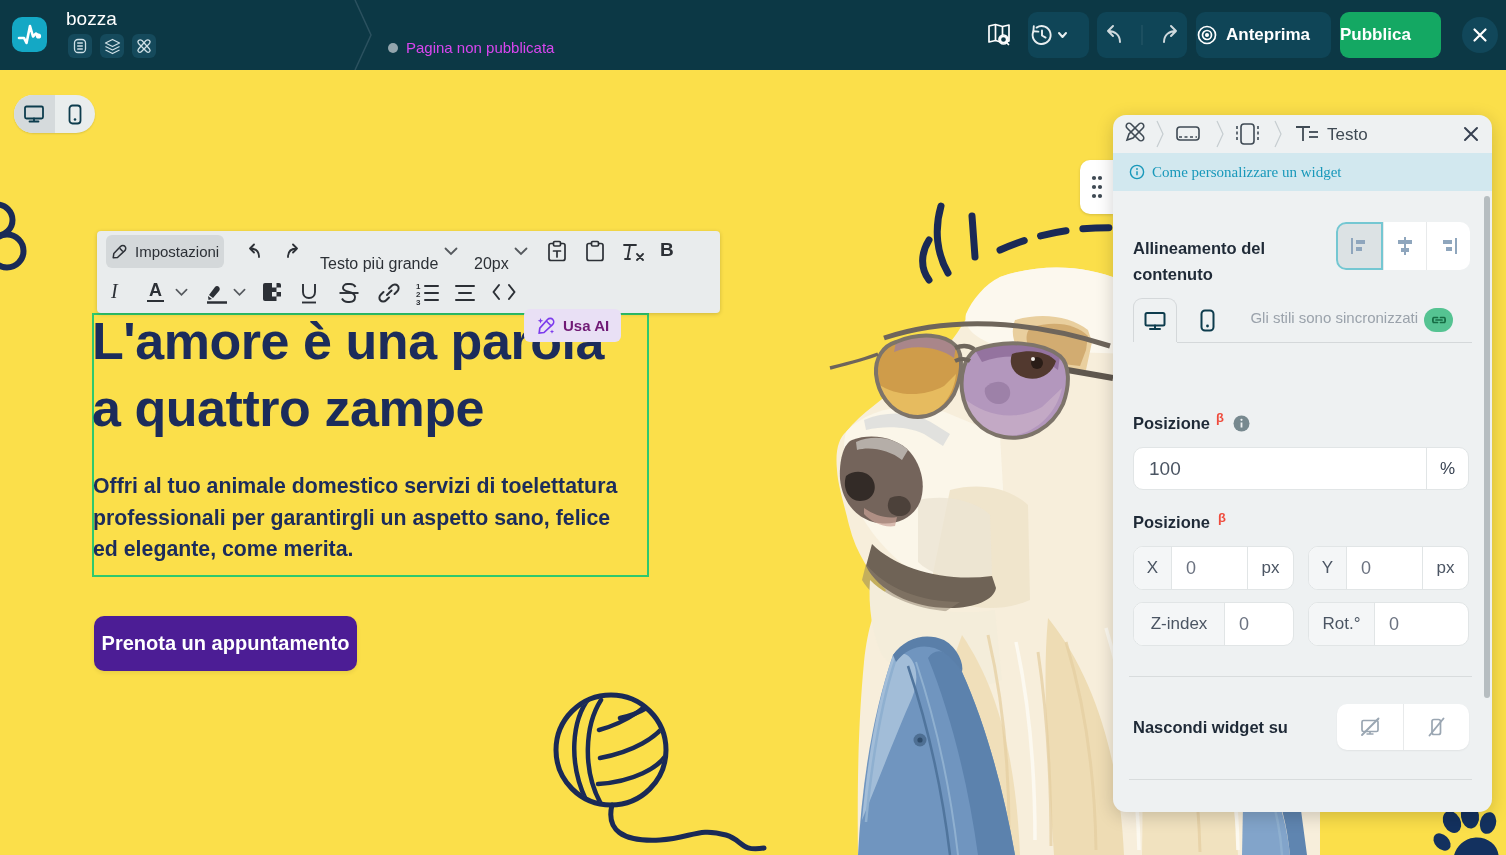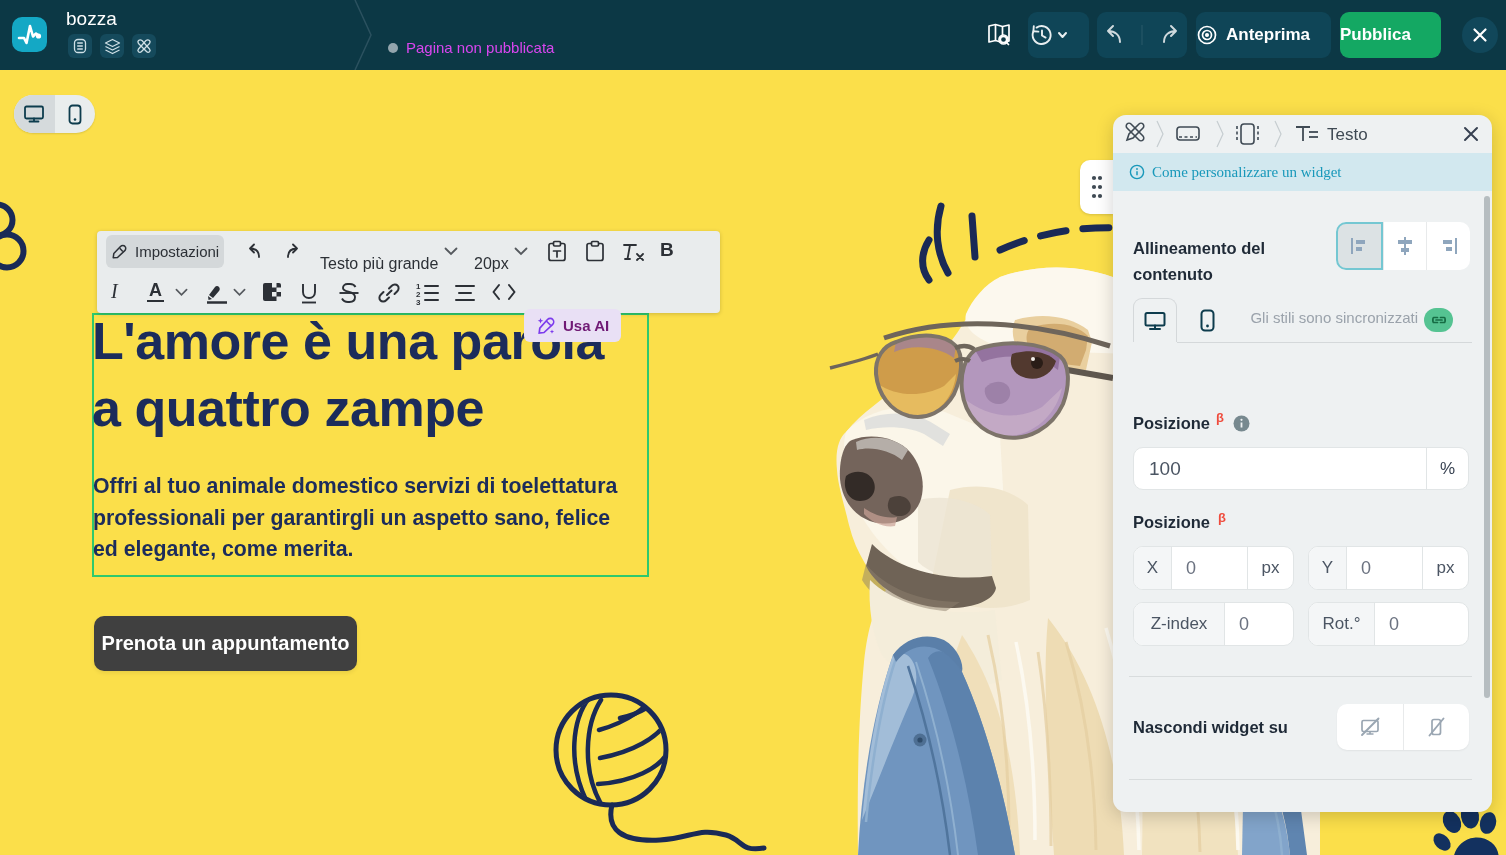--- a/index.html
+++ b/index.html
@@ -20,21 +20,21 @@
   #btn-x { position:absolute; left:1462px; top:17px; width:36px; height:36px; border-radius:50%; background:#11475a; display:flex; align-items:center; justify-content:center; }
   
   #canvas { position:absolute; left:0; top:70px; width:1506px; height:785px; background:#fbdf4a; overflow:hidden; }
   #devtoggle { position:absolute; left:14px; top:25px; width:81px; height:38px; border-radius:19px; background:#e9eded; display:flex; overflow:hidden; box-shadow:0 1px 2px rgba(0,0,0,.12); }
   #devtoggle .seg { flex:1; display:flex; align-items:center; justify-content:center; }
   #devtoggle .seg.sel { background:#d5dadc; }
   
   #widget { position:absolute; left:92px; top:243px; width:557px; height:264px; border:2px solid #2fc96d; }
   #h1 { position:absolute; left:92px; top:238px; width:600px; color:#1c2c5b; font-size:52px; font-weight:700; line-height:67px; letter-spacing:-0.45px; }
   #para { position:absolute; left:93px; top:401px; width:600px; color:#1c2c5b; font-size:21.3px; font-weight:700; line-height:31.5px; }
-  #ctabtn { position:absolute; left:94px; top:546px; width:263px; height:55px; background:#404040; border-radius:10px; color:#fff; font-size:20px; font-weight:700; display:flex; align-items:center; justify-content:center; box-shadow:0 2px 4px rgba(0,0,0,.08); }
+  #ctabtn { position:absolute; left:94px; top:546px; width:263px; height:55px; background:#4c1d95; border-radius:10px; color:#fff; font-size:20px; font-weight:700; display:flex; align-items:center; justify-content:center; box-shadow:0 2px 4px rgba(0,0,0,.08); }
   
   #toolbar { position:absolute; left:97px; top:161px; width:623px; height:82px; background:#e9eced; border-radius:4px; box-shadow:0 1px 4px rgba(0,0,0,.18); z-index:20; }
   .trow { position:absolute; left:0; width:100%; height:41px; display:flex; align-items:center; }
   #trow1 { top:0; }
   #trow2 { top:41px; }
   #impostazioni { height:33px; padding:0 5px; background:#d4d8da; border-radius:6px; display:flex; align-items:center; gap:8px; font-size:15px; color:#2c3036; }
   .tit { position:absolute; top:9px; }
   .ttext { position:absolute; top:24px; font-size:16px; color:#2c3036; }
   #usaai { height:33px; padding:0 12px; background:#e9e0f5; border-radius:6px; display:flex; align-items:center; gap:7px; color:#701a75; font-size:15px; font-weight:700;margin-top:33px; }
   

